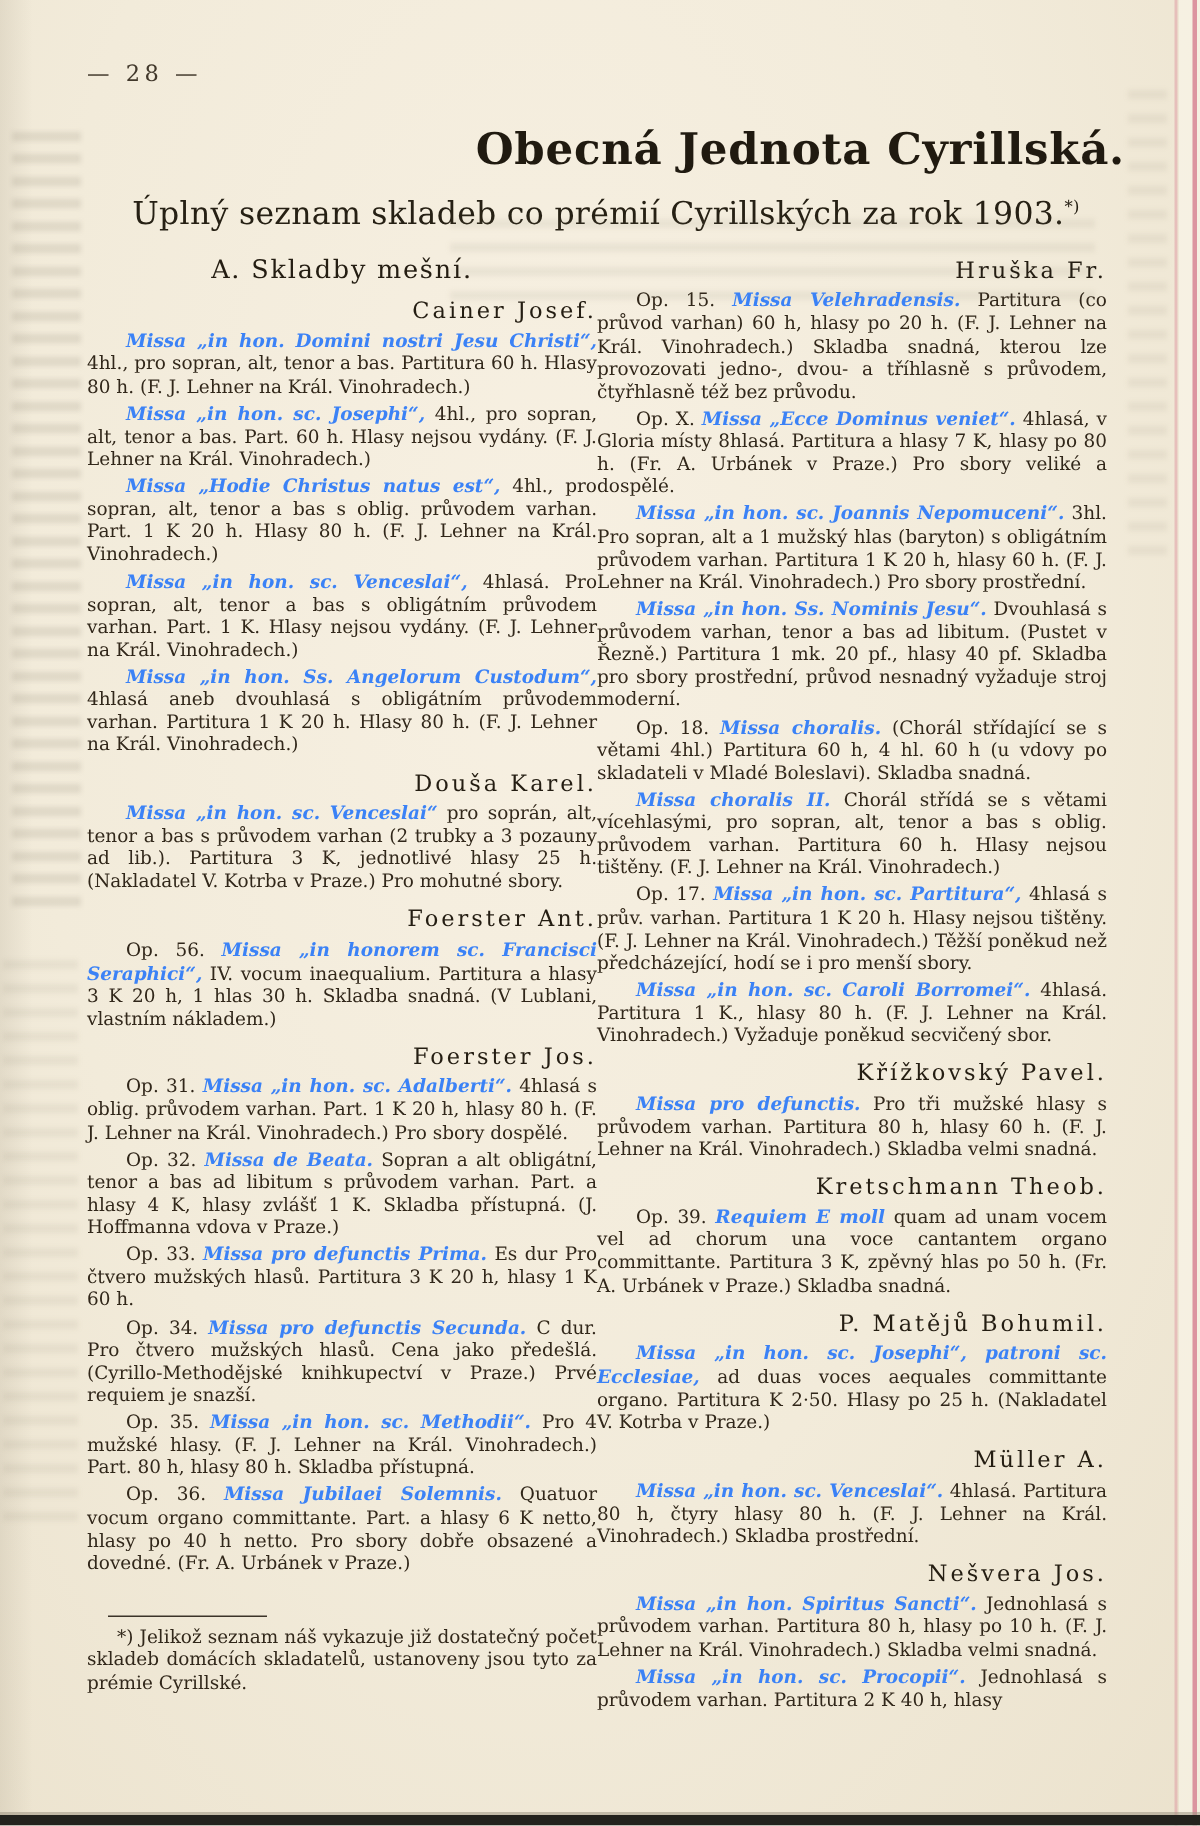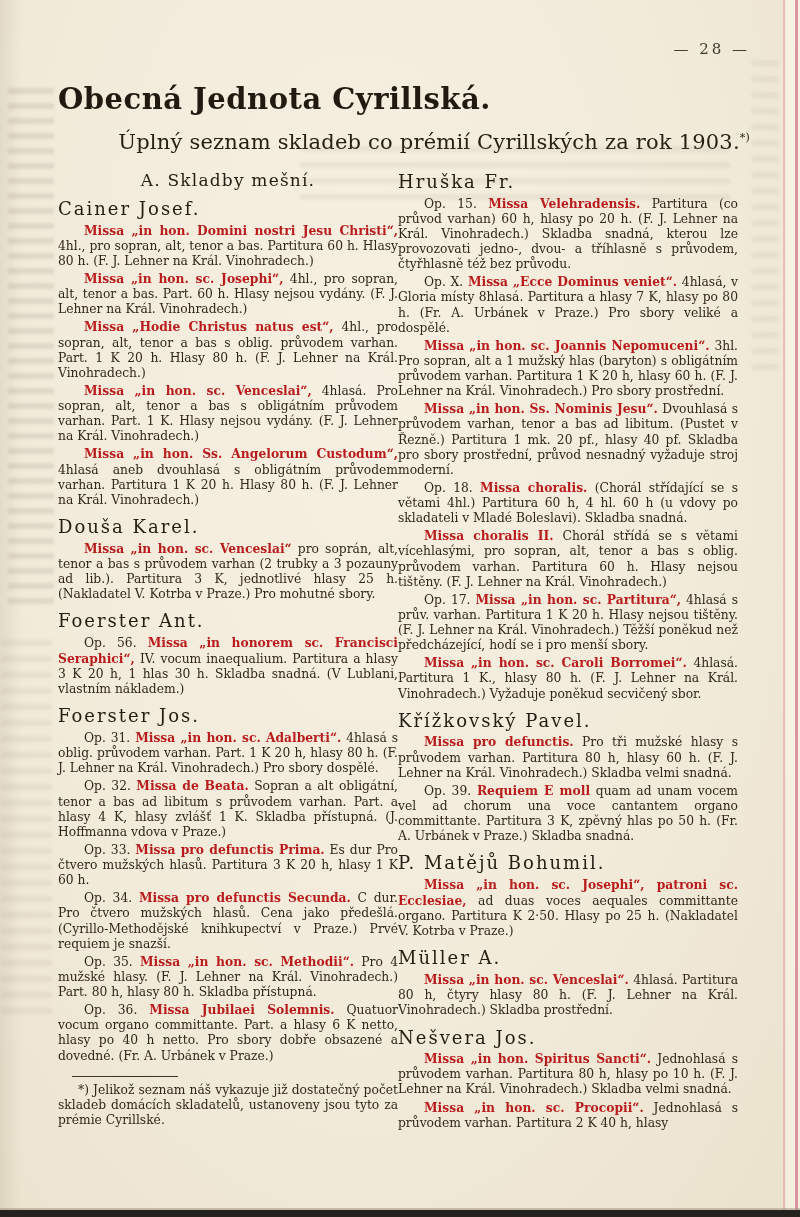--- a/index.html
+++ b/index.html
@@ -6,49 +6,49 @@
   body{
     width:800px;height:1217px;position:relative;overflow:hidden;
     font-family:"DejaVu Serif","Liberation Serif",serif;
     background:
       linear-gradient(to right, rgba(96,84,62,0.10), rgba(96,84,62,0.0) 22px),
       radial-gradient(ellipse at 45% 32%, #f7f0e2 0%, #f2ebda 55%, #ebe2cd 100%);
     color:#2e2418;
   }
   .page{position:relative;width:100%;height:100%;padding:40px 50px 0 58px;box-sizing:border-box;}
   .pagenum{
-    text-align:right;font-size:15px;letter-spacing:3px;color:#41382b;
+    text-align:left;font-size:15px;letter-spacing:3px;color:#41382b;
     margin:0 0 24px 0;font-weight:400;
   }
   h1.doc-title{
-    text-align:left;font-size:29px;font-weight:700;color:#201a10;
+    text-align:right;font-size:29px;font-weight:700;color:#201a10;
     margin:0 0 14px 0;letter-spacing:0.5px;
   }
   .doc-subtitle{
-    text-align:right;font-size:21px;font-weight:400;color:#262014;
+    text-align:center;font-size:21px;font-weight:400;color:#262014;
     margin:0 0 14px 0;letter-spacing:0.2px;
   }
   .doc-subtitle sup{font-size:11px;vertical-align:8px;}
   .columns{display:flex;position:relative;z-index:2;}
   .col{width:340px;}
   .section-a{
     text-align:center;font-size:17px;letter-spacing:1.2px;color:#241d12;
     font-weight:400;margin:2px 0 2px 0;
   }
   .composer{
-    text-align:left;font-size:18px;font-weight:400;letter-spacing:2px;
+    text-align:right;font-size:15px;font-weight:400;letter-spacing:2px;
     color:#241d12;margin:9px 0 3px 0;line-height:1.15;
   }
   .right-col .composer-section:first-child .composer{margin-top:4px;}
   p.entry{
     font-size:12.3px;line-height:1.23;text-align:justify;
     text-indent:26px;margin:0 0 2px 0;color:#31271a;
   }
-  p.entry .etitle{font-weight:700;color:#b91c1c;}
-  .footnote-block{margin-top:12px;}
+  p.entry .etitle{font-weight:700;color:#3b82f6;font-style:italic;}
+  .footnote-block{margin-top:27px;}
   .footnote-divider{width:106px;border:none;border-top:1.5px solid #3b3328;margin:0 0 6px 14px;}
   p.footnote{
     font-size:12.3px;line-height:1.25;text-align:justify;text-indent:20px;
     margin:0;color:#31271a;
   }
   
   .bleed{position:absolute;filter:blur(1.8px);pointer-events:none;z-index:1;}
   .bleed-h{background:repeating-linear-gradient(to bottom, rgba(126,118,98,0.16) 0 6px, rgba(126,118,98,0) 6px 15px);}
   .bleed-f{background:repeating-linear-gradient(to bottom, rgba(126,118,98,0.09) 0 6px, rgba(126,118,98,0) 6px 16px);}
   .edge-strip{position:absolute;top:0;bottom:0;left:786px;right:0;background:rgba(255,252,245,0.45);z-index:3;}
@@ -145,20 +145,21 @@
   <p class="entry"><span class="lead"></span><span class="etitle">Missa „in hon. sc. Caroli Borromei“.</span><span class="erest"> 4hlasá. Partitura 1 K., hlasy 80 h. (F. J. Lehner na Král. Vinohradech.) Vyžaduje poněkud secvičený sbor.</span></p>
 </section>
 
   <section class="composer-section">
     <h3 class="composer">Křížkovský Pavel.</h3>
 
   <p class="entry"><span class="lead"></span><span class="etitle">Missa pro defunctis.</span><span class="erest"> Pro tři mužské hlasy s průvodem varhan. Partitura 80 h, hlasy 60 h. (F. J. Lehner na Král. Vinohradech.) Skladba velmi snadná.</span></p>
 </section>
 
   <section class="composer-section">
+    <h3 class="composer">Kretschmann Theob.</h3>
 
   <p class="entry"><span class="lead">Op. 39. </span><span class="etitle">Requiem E moll</span><span class="erest"> quam ad unam vocem vel ad chorum una voce cantantem organo committante. Partitura 3 K, zpěvný hlas po 50 h. (Fr. A. Urbánek v Praze.) Skladba snadná.</span></p>
 </section>
 
   <section class="composer-section">
     <h3 class="composer">P. Matějů Bohumil.</h3>
 
   <p class="entry"><span class="lead"></span><span class="etitle">Missa „in hon. sc. Josephi“, patroni sc. Ecclesiae,</span><span class="erest"> ad duas voces aequales committante organo. Partitura K 2·50. Hlasy po 25 h. (Nakladatel V. Kotrba v Praze.)</span></p>
 </section>
 

